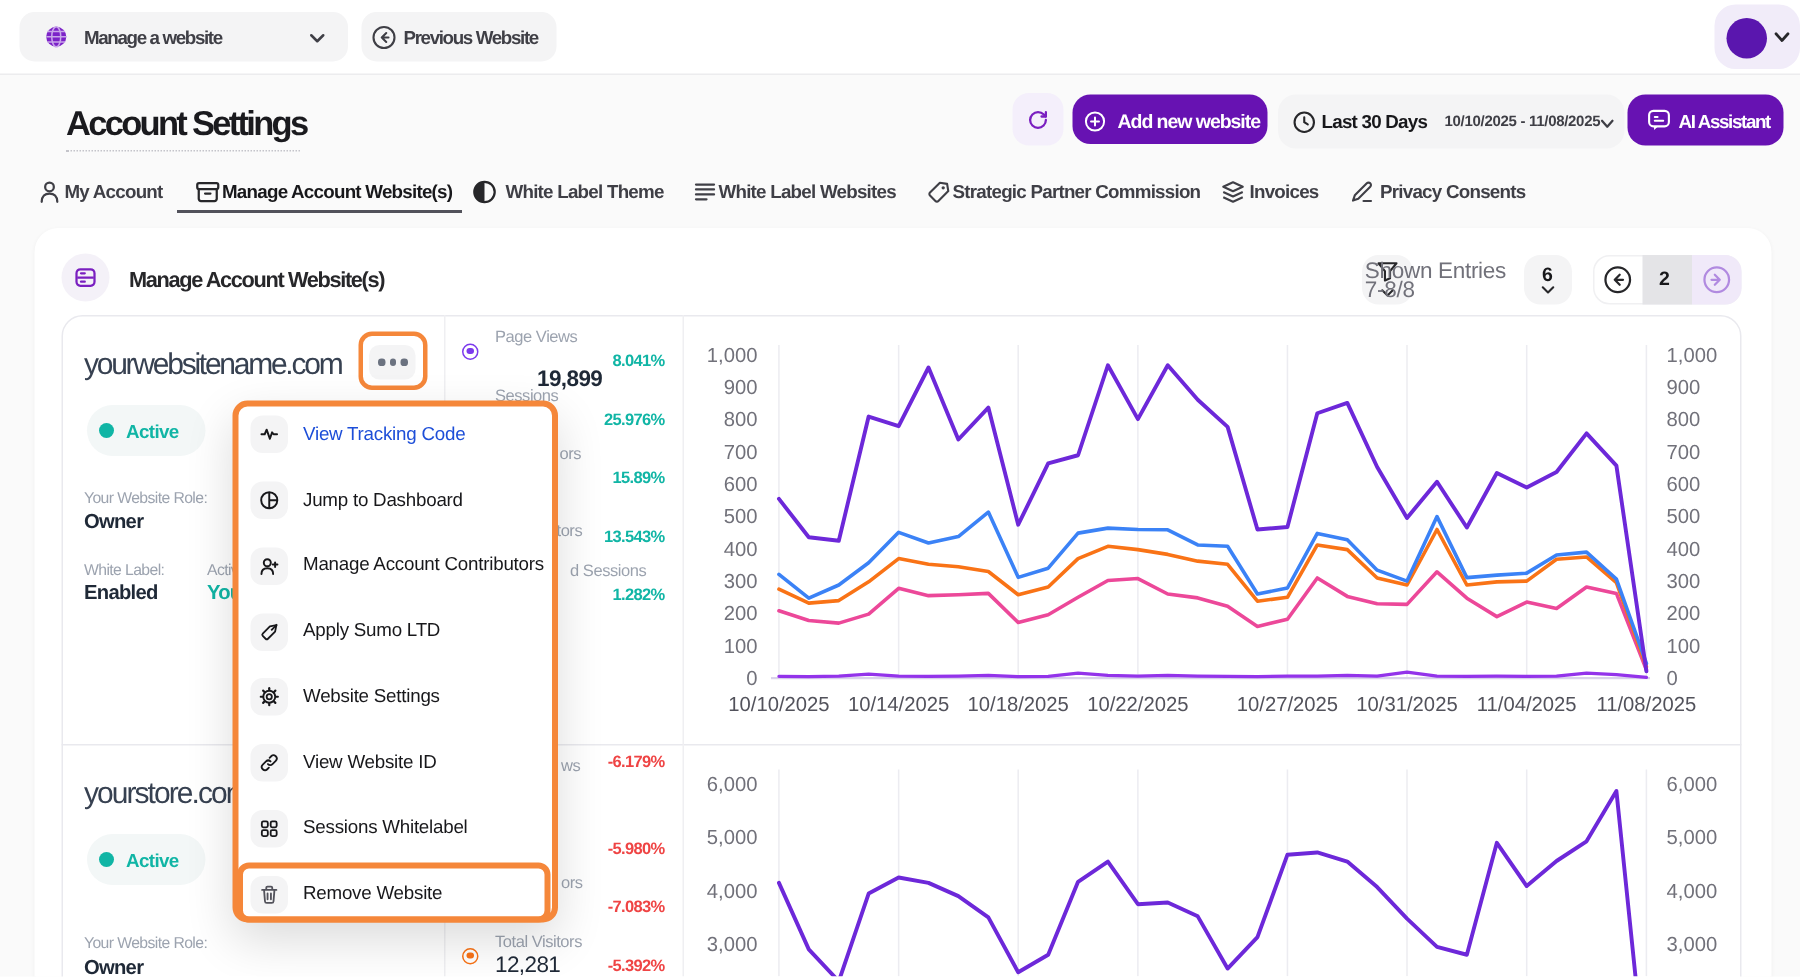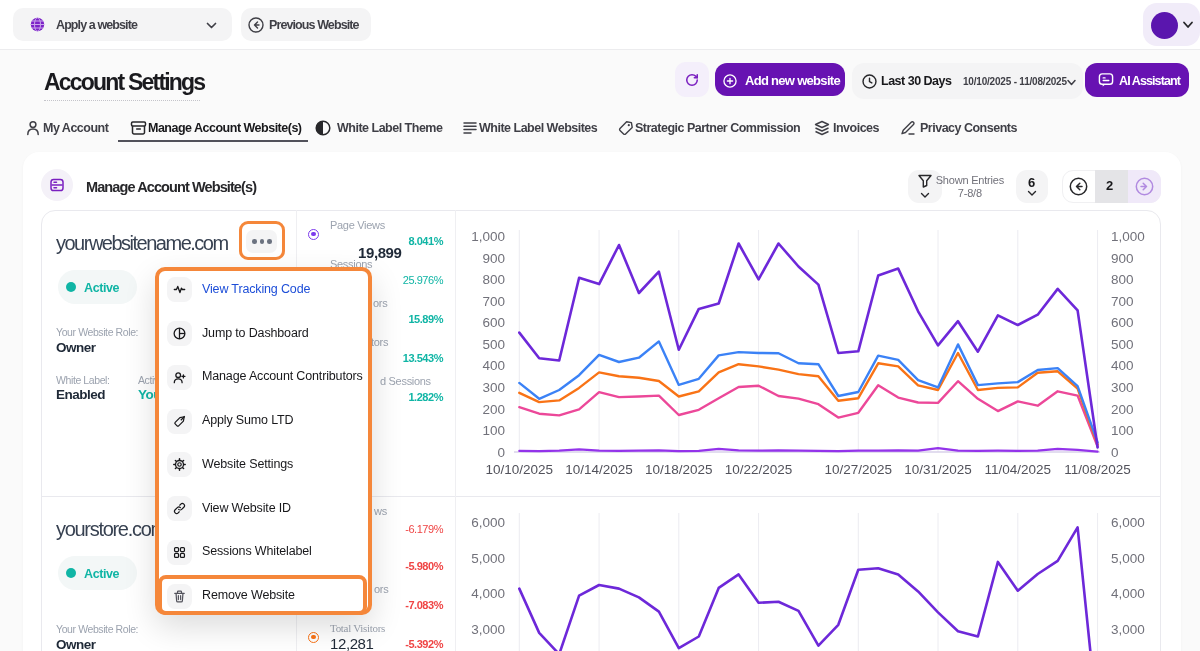--- a/index.html
+++ b/index.html
@@ -11,21 +11,21 @@
 <div class="abs" style="left:13px;top:8px;width:219px;height:33px;background:#f4f4f5;border-radius:10px;"></div>
 <svg class="abs" style="left:30px;top:17px;" width="15" height="15" viewBox="0 0 15 15">
   <circle cx="7.5" cy="7.5" r="6.7" fill="#7c22c8"></circle>
   <g stroke="#c9a6ea" stroke-width="1" fill="none">
     <ellipse cx="7.5" cy="7.5" rx="3" ry="6.7"></ellipse>
       <line x1="0.8" y1="7.5" x2="14.2" y2="7.5"></line>
     <line x1="1.6" y1="4" x2="13.4" y2="4"></line>
       <line x1="1.6" y1="11" x2="13.4" y2="11"></line>
   </g>
 </svg>
-<div class="abs" style="left:56px;top:18px;font-size:12.5px;font-weight:600;color:#3f3f46;letter-spacing:-0.9px;">Apply a website</div>
+<div class="abs" style="left:56px;top:18px;font-size:12.5px;font-weight:600;color:#3f3f46;letter-spacing:-0.9px;">Manage a website</div>
 <svg class="abs" style="left:205px;top:19px;" width="13" height="13" viewBox="0 0 13 13">
     <path d="M2.5 4.5 L6.5 8.5 L10.5 4.5" stroke="#3f3f46" stroke-width="1.7" fill="none" stroke-linecap="round" stroke-linejoin="round"></path>
   </svg>
 <div class="abs" style="left:241px;top:8px;width:130px;height:33px;background:#f4f4f5;border-radius:10px;"></div>
 <svg class="abs" style="left:248px;top:17px;" width="16" height="16" viewBox="0 0 16 16">
   <circle cx="8" cy="8" r="7" fill="none" stroke="#3f3f46" stroke-width="1.4"></circle>
   <path d="M9.5 5 L6.5 8 L9.5 11 M6.5 8 L11 8" stroke="#3f3f46" stroke-width="1.4" fill="none" stroke-linecap="round" stroke-linejoin="round"></path>
 </svg>
 <div class="abs" style="left:269px;top:18px;font-size:12.5px;font-weight:600;color:#3f3f46;letter-spacing:-0.9px;">Previous Website</div>
 <div class="abs" style="left:1143px;top:3px;width:57px;height:43px;background:#f1ecf9;border-radius:14px;"></div>
@@ -119,21 +119,21 @@
 </svg>
 <div class="abs" style="left:86px;top:179px;font-size:14.5px;font-weight:600;color:#27272a;letter-spacing:-0.9px;">Manage Account Website(s)</div>
 
 <div class="abs" style="left:908px;top:170px;width:34px;height:33px;background:#f4f4f5;border-radius:11px;"></div>
 <svg class="abs" style="left:917px;top:174px;" width="16" height="15" viewBox="0 0 16 15">
   <path d="M2 1.5 L14 1.5 L9.7 6.8 L9.7 11.5 L6.3 13 L6.3 6.8 Z" fill="none" stroke="#27272a" stroke-width="1.4" stroke-linejoin="round"></path>
 </svg>
 <svg class="abs" style="left:920px;top:192px;" width="10" height="7" viewBox="0 0 10 7">
     <path d="M1.5 1.5 L5 5 L8.5 1.5" stroke="#27272a" stroke-width="1.4" fill="none" stroke-linecap="round" stroke-linejoin="round"></path>
   </svg>
-<div class="abs" style="right:196px;top:174px;font-size:11px;color:#71717a;text-align:center;line-height:13px;letter-spacing:-0.2px;">Shown Entries<br>7-8/8</div>
+<div class="abs" style="right:196px;top:174px;font-size:15px;color:#71717a;text-align:left;line-height:13px;letter-spacing:-0.2px;">Shown Entries<br>7-8/8</div>
 <div class="abs" style="left:1016px;top:170px;width:32px;height:33px;background:#f4f4f5;border-radius:11px;"></div>
 <div class="abs" style="left:1028px;top:175px;font-size:13px;font-weight:600;color:#18181b;">6</div>
 <svg class="abs" style="left:1027px;top:190px;" width="10" height="7" viewBox="0 0 10 7">
     <path d="M1.5 1.5 L5 5 L8.5 1.5" stroke="#27272a" stroke-width="1.4" fill="none" stroke-linecap="round" stroke-linejoin="round"></path>
   </svg>
 <div class="abs" style="left:1062px;top:170px;width:99px;height:33px;background:#fff;border:1px solid #f0f0f2;border-radius:11px;"></div>
 <div class="abs" style="left:1095px;top:170px;width:33px;height:33px;background:#e4e4e7;"></div>
 <div class="abs" style="left:1106px;top:178px;font-size:13px;font-weight:600;color:#18181b;">2</div>
 <svg class="abs" style="left:1069px;top:177px;" width="19" height="19" viewBox="0 0 19 19">
   <circle cx="9.5" cy="9.5" r="8.2" fill="none" stroke="#27272a" stroke-width="1.5"></circle>
@@ -170,28 +170,28 @@
 
 <div style="position:absolute;left:308.0px;top:228.5px;width:11px;height:11px;border:1.8px solid #7c3aed;border-radius:50%;box-sizing:border-box;"></div>
 <div style="position:absolute;left:311.2px;top:231.7px;width:4.6px;height:4.6px;background:#7c3aed;border-radius:50%;"></div>
 <div style="position:absolute;left:330px;top:219px;font-size:11px;color:#9ca3af;letter-spacing:-0.3px;">Page Views</div>
 <div style="position:absolute;left:330px;top:244px;font-size:15px;font-weight:700;color:#1f2937;letter-spacing:-0.4px;margin-left:28px;">19,899</div>
 <div style="position:absolute;right:757px;top:235px;font-size:11px;font-weight:700;color:#10b5a5;letter-spacing:-0.45px;">8.041%</div>
 <div style="position:absolute;left:308.0px;top:267.5px;width:11px;height:11px;border:1.8px solid #3b82f6;border-radius:50%;box-sizing:border-box;"></div>
 <div style="position:absolute;left:311.2px;top:270.7px;width:4.6px;height:4.6px;background:#3b82f6;border-radius:50%;"></div>
 <div style="position:absolute;left:330px;top:258px;font-size:11px;color:#9ca3af;letter-spacing:-0.3px;">Sessions</div>
 <div style="position:absolute;left:330px;top:271px;font-size:15px;font-weight:700;color:#1f2937;letter-spacing:-0.4px;">9,417</div>
-<div style="position:absolute;right:757px;top:274px;font-size:11px;font-weight:400;color:#10b5a5;letter-spacing:-0.45px;">25.976%</div>
+<div style="position:absolute;right:757px;top:274px;font-size:11px;font-weight:700;color:#10b5a5;letter-spacing:-0.45px;">25.976%</div>
 <div style="position:absolute;left:308.0px;top:306.5px;width:11px;height:11px;border:1.8px solid #ec4899;border-radius:50%;box-sizing:border-box;"></div>
 <div style="position:absolute;left:311.2px;top:309.7px;width:4.6px;height:4.6px;background:#ec4899;border-radius:50%;"></div>
 <div style="position:absolute;left:373px;top:297px;font-size:11px;color:#9ca3af;letter-spacing:-0.3px;">ors</div>
 <div style="position:absolute;right:757px;top:313px;font-size:11px;font-weight:700;color:#10b5a5;letter-spacing:-0.45px;">15.89%</div>
 <div style="position:absolute;left:308.0px;top:345.5px;width:11px;height:11px;border:1.8px solid #f97316;border-radius:50%;box-sizing:border-box;"></div>
 <div style="position:absolute;left:311.2px;top:348.7px;width:4.6px;height:4.6px;background:#f97316;border-radius:50%;"></div>
-<div style="position:absolute;left:371px;top:336px;font-size:11px;color:#9ca3af;letter-spacing:-0.3px;">tors</div>
+<div style="position:absolute;left:371px;top:348px;font-size:11px;color:#9ca3af;letter-spacing:-0.3px;">tors</div>
 <div style="position:absolute;right:757px;top:352px;font-size:11px;font-weight:700;color:#10b5a5;letter-spacing:-0.45px;">13.543%</div>
 <div style="position:absolute;left:308.0px;top:384.5px;width:11px;height:11px;border:1.8px solid #9333ea;border-radius:50%;box-sizing:border-box;"></div>
 <div style="position:absolute;left:311.2px;top:387.7px;width:4.6px;height:4.6px;background:#9333ea;border-radius:50%;"></div>
 <div style="position:absolute;left:380px;top:375px;font-size:11px;color:#9ca3af;letter-spacing:-0.3px;">d Sessions</div>
 <div style="position:absolute;right:757px;top:391px;font-size:11px;font-weight:700;color:#10b5a5;letter-spacing:-0.45px;">1.282%</div>
 
 <svg class="abs" style="left:455px;top:210px;" width="706" height="287" viewBox="0 0 706 287">
 <line x1="64.3" y1="20" x2="64.3" y2="242" stroke="#ececf1" stroke-width="1"></line>
 <line x1="144.1" y1="20" x2="144.1" y2="242" stroke="#ececf1" stroke-width="1"></line>
 <line x1="223.8" y1="20" x2="223.8" y2="242" stroke="#ececf1" stroke-width="1"></line>
@@ -241,32 +241,32 @@
 <div class="abs" style="left:56px;top:518px;font-size:20px;font-weight:500;color:#374151;letter-spacing:-1.3px;">yourstore.com</div>
 <div class="abs" style="left:58px;top:556px;width:79px;height:34px;background:#f3f7f7;border-radius:17px;"></div>
 <div class="abs" style="left:66px;top:568px;width:10px;height:10px;background:#10b5a5;border-radius:50%;"></div>
 <div class="abs" style="left:84px;top:567px;font-size:12.5px;font-weight:700;color:#10b5a5;letter-spacing:-0.4px;">Active</div>
 <div class="abs" style="left:56px;top:623px;font-size:10.5px;color:#9ca3af;letter-spacing:-0.4px;">Your Website Role:</div>
 <div class="abs" style="left:56px;top:637px;font-size:13.5px;font-weight:700;color:#1f2937;letter-spacing:-0.5px;">Owner</div>
 
 <div style="position:absolute;left:308.0px;top:514.5px;width:11px;height:11px;border:1.8px solid #7c3aed;border-radius:50%;box-sizing:border-box;"></div>
 <div style="position:absolute;left:311.2px;top:517.7px;width:4.6px;height:4.6px;background:#7c3aed;border-radius:50%;"></div>
 <div style="position:absolute;left:374px;top:505px;font-size:11px;color:#9ca3af;letter-spacing:-0.3px;">ws</div>
-<div style="position:absolute;right:757px;top:523px;font-size:11px;font-weight:400;color:#ef4444;letter-spacing:-0.45px;">-6.179%</div>
+<div style="position:absolute;right:757px;top:502px;font-size:11px;font-weight:700;color:#ef4444;letter-spacing:-0.45px;">-6.179%</div>
 <div style="position:absolute;left:308.0px;top:553.5px;width:11px;height:11px;border:1.8px solid #3b82f6;border-radius:50%;box-sizing:border-box;"></div>
 <div style="position:absolute;left:311.2px;top:556.7px;width:4.6px;height:4.6px;background:#3b82f6;border-radius:50%;"></div>
 <div style="position:absolute;left:330px;top:544px;font-size:11px;color:#9ca3af;letter-spacing:-0.3px;"></div>
 <div style="position:absolute;right:757px;top:560px;font-size:11px;font-weight:700;color:#ef4444;letter-spacing:-0.45px;">-5.980%</div>
 <div style="position:absolute;left:308.0px;top:592.5px;width:11px;height:11px;border:1.8px solid #ec4899;border-radius:50%;box-sizing:border-box;"></div>
 <div style="position:absolute;left:311.2px;top:595.7px;width:4.6px;height:4.6px;background:#ec4899;border-radius:50%;"></div>
 <div style="position:absolute;left:374px;top:583px;font-size:11px;color:#9ca3af;letter-spacing:-0.3px;">ors</div>
 <div style="position:absolute;right:757px;top:599px;font-size:11px;font-weight:700;color:#ef4444;letter-spacing:-0.45px;">-7.083%</div>
 <div style="position:absolute;left:308.0px;top:631.5px;width:11px;height:11px;border:1.8px solid #f97316;border-radius:50%;box-sizing:border-box;"></div>
 <div style="position:absolute;left:311.2px;top:634.7px;width:4.6px;height:4.6px;background:#f97316;border-radius:50%;"></div>
-<div style="position:absolute;left:330px;top:622px;font-size:11px;color:#9ca3af;letter-spacing:-0.3px;font-family:Liberation Serif, serif;">Total Visitors</div>
+<div style="position:absolute;left:330px;top:622px;font-size:11px;color:#9ca3af;letter-spacing:-0.3px;">Total Visitors</div>
 <div style="position:absolute;left:330px;top:635px;font-size:15px;font-weight:400;color:#1f2937;letter-spacing:-0.4px;">12,281</div>
 <div style="position:absolute;right:757px;top:638px;font-size:11px;font-weight:700;color:#ef4444;letter-spacing:-0.45px;">-5.392%</div>
 
 <svg class="abs" style="left:455px;top:497px;" width="706" height="154" viewBox="0 0 706 154">
 <line x1="64.3" y1="16" x2="64.3" y2="154" stroke="#ececf1" stroke-width="1"></line>
 <line x1="144.1" y1="16" x2="144.1" y2="154" stroke="#ececf1" stroke-width="1"></line>
 <line x1="223.8" y1="16" x2="223.8" y2="154" stroke="#ececf1" stroke-width="1"></line>
 <line x1="303.6" y1="16" x2="303.6" y2="154" stroke="#ececf1" stroke-width="1"></line>
 <line x1="403.3" y1="16" x2="403.3" y2="154" stroke="#ececf1" stroke-width="1"></line>
 <line x1="483.0" y1="16" x2="483.0" y2="154" stroke="#ececf1" stroke-width="1"></line>

